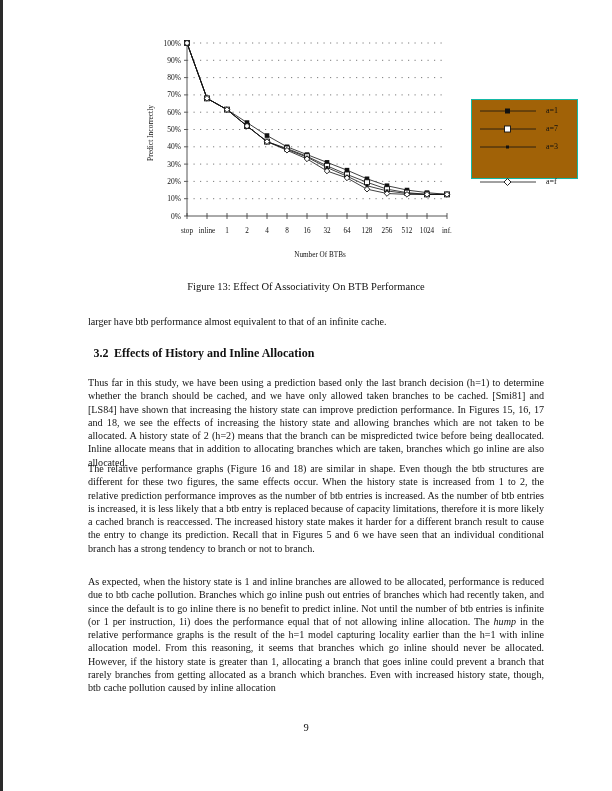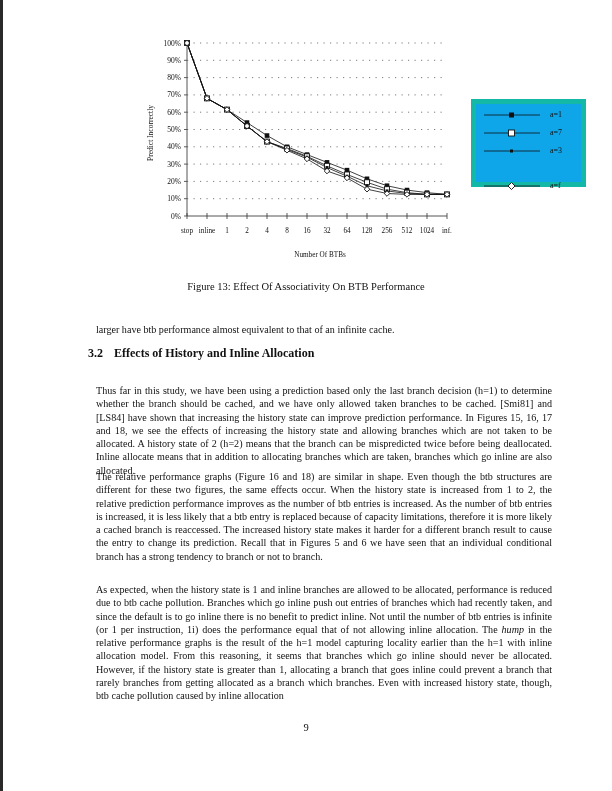--- a/index.html
+++ b/index.html
@@ -1,26 +1,26 @@
 <!DOCTYPE html>
 <html><head>
 <meta charset="utf-8">
 <style>
   html, body { margin:0; padding:0; background:#ffffff; }
   body { width:612px; height:791px; position:relative; overflow:hidden; font-family:"Liberation Serif","DejaVu Serif",serif; color:#111; }
   .edge { position:absolute; left:0; top:0; width:3px; height:791px; background:#2a2a2a; }
   .chart { position:absolute; left:0; top:0; width:612px; height:270px; }
   .chart svg { position:absolute; left:0; top:0; }
-  .legend { position:absolute; left:471px; top:99px; width:105px; height:78px; border:5px solid #14b8a6; background:#0ea5e9; }
+  .legend { position:absolute; left:471px; top:99px; width:105px; height:78px; border:1px solid #14b8a6; background:#a16207; }
   .legend-item { position:absolute; left:6px; height:12px; width:96px; }
   .legend-item svg { position:absolute; left:0; top:0; }
   .legend-label { position:absolute; left:68px; top:0; font-size:8px; line-height:12px; }
   .caption { position:absolute; left:0; width:612px; top:281px; text-align:center; font-size:10.5px; }
-  .para { position:absolute; left:88px; width:456px; font-size:10.1px; line-height:13.3px; text-align:justify; margin:8px; }
-  .h2 { position:absolute; left:88px; top:346px; font-size:12px; font-weight:bold; margin:0; }
+  .para { position:absolute; left:88px; width:456px; font-size:10.1px; line-height:13.3px; text-align:justify; margin:0; }
+  .h2 { position:absolute; left:88px; top:346px; font-size:12px; font-weight:bold; margin:0;text-align:center; }
   .h2 .num { display:inline-block; width:26px; }
   .pagenum { position:absolute; left:0; width:612px; text-align:center; top:722px; font-size:10.5px; }
 </style>
 </head>
 <body>
 
 <div class="edge"></div>
 
 <div class="chart">
   <svg id="chart-svg" width="612" height="270">

